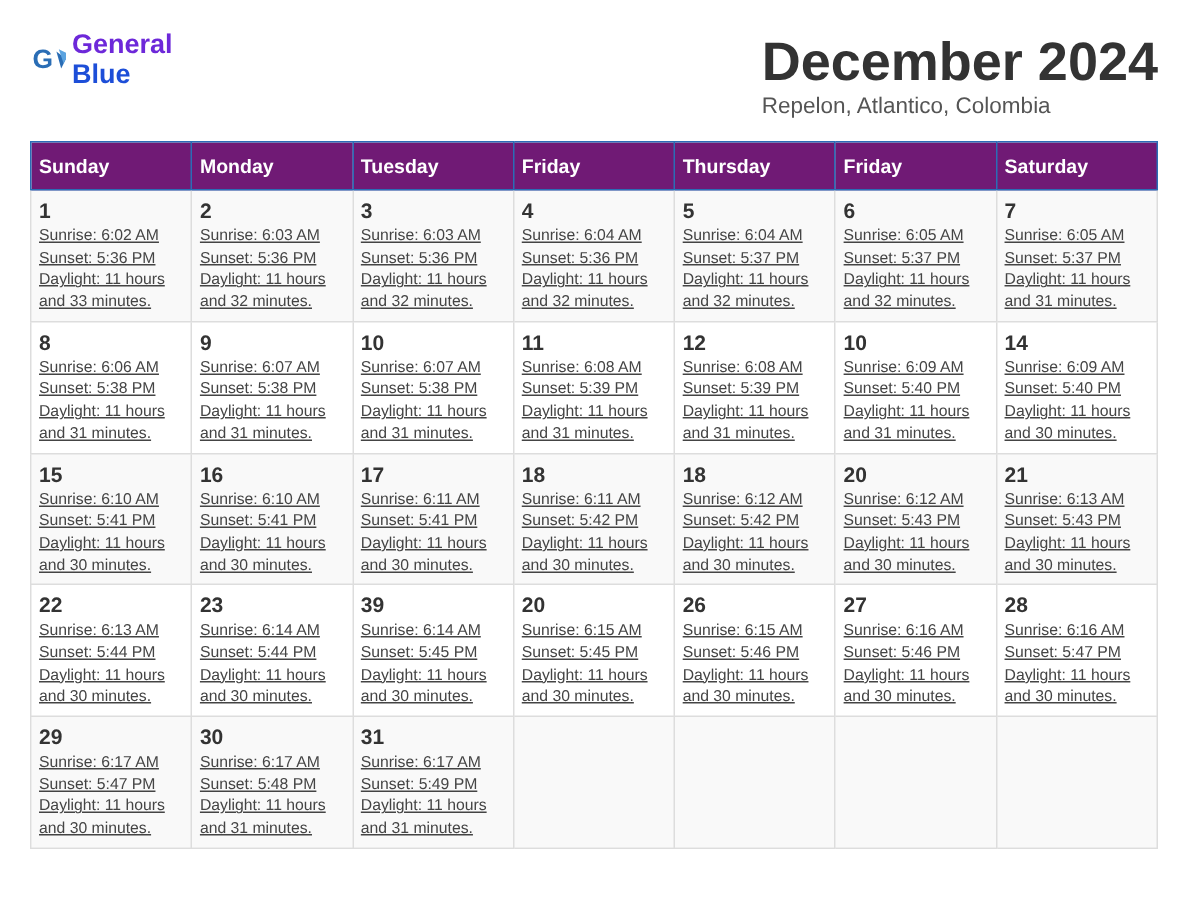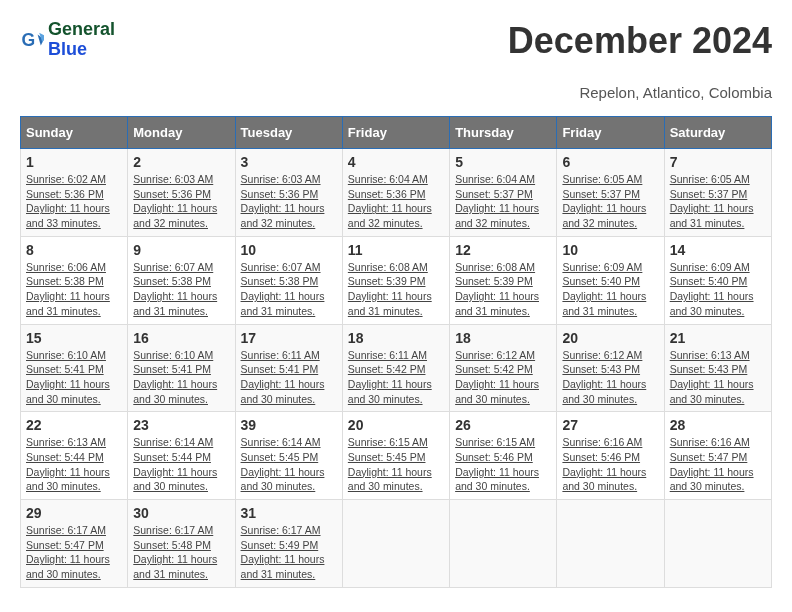--- a/index.html
+++ b/index.html
@@ -21,46 +21,44 @@
       align-items: center;
       gap: 4px;
     }
     .logo-text {
       font-size: 18px;
       font-weight: bold;
       color: #333;
       line-height: 1.1;
     }
     .logo-text span {
-      color: #14532d;
+      color: #6d28d9;
     }
     .logo-icon {
       width: 24px;
       height: 24px;
     }
     .title-block {
-      text-align: right;
     }
     .month-title {
       font-size: 36px;
       font-weight: bold;
       color: #333;
     }
     .subtitle {
       font-size: 15px;
       color: #555;
-      margin-top: 22px;
     }
     table {
       width: 100%;
       border-collapse: collapse;
       font-size: 11px;
     }
     thead tr th {
-      background: #737373;
+      background: #701a75;
       color: #fff;
       font-size: 13px;
       font-weight: bold;
       padding: 8px 5px;
       text-align: left;
       border: 1px solid #2a6db5;
     }
     tbody tr td {
       vertical-align: top;
       padding: 5px 5px;

